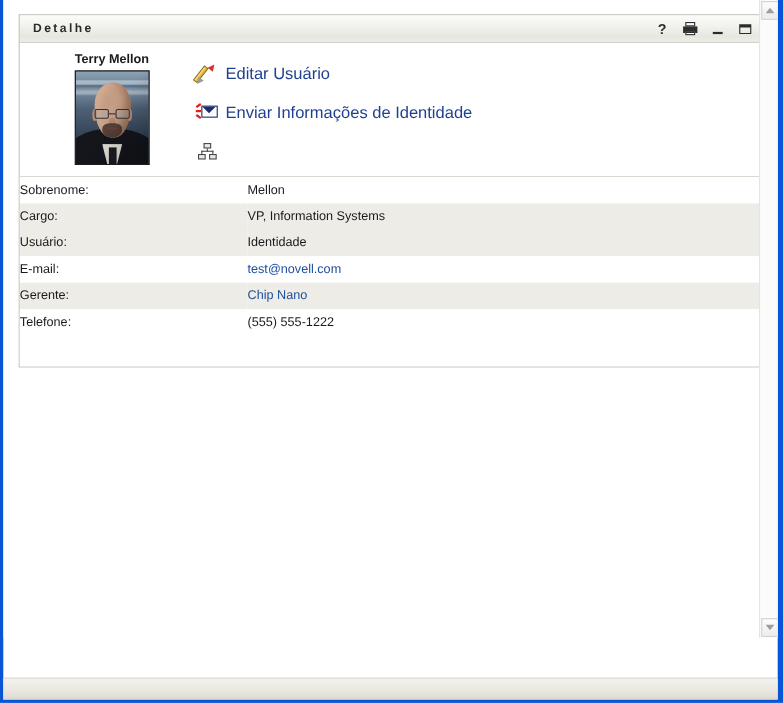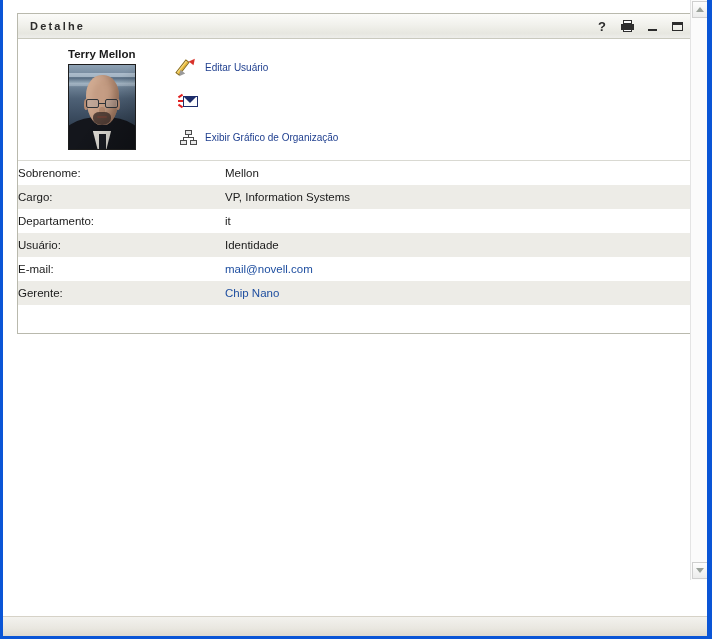--- a/index.html
+++ b/index.html
@@ -413,21 +413,21 @@
     cursor: pointer;
   }
   .action-icon {
     width: 22px;
     flex: 0 0 22px;
     height: 18px;
     position: relative;
     margin-right: 5px;
   }
   .action-label {
-    font-size: 10px;
+    font-size: 15px;
     color: #1f3f8f;
     white-space: nowrap;
     text-align: center;
   }
 
   
   .ic-pencil .shaft {
     position: absolute;
     left: 2px; top: 1px;
     width: 5px; height: 17px;
@@ -608,68 +608,68 @@
 
               <div class="action-row">
                 <span class="action-icon ic-envelope">
                   <span class="spark">
                       <i></i>
                       <i></i>
                       <i></i>
                     </span>
                   <span class="env"></span>
                 </span>
+                <span class="action-label">Enviar Informações de Identidade</span>
               </div>
 
               <div class="action-row">
                 <span class="action-icon ic-orgchart">
                   <span class="node top"></span>
                   <span class="ln v1"></span>
                   <span class="ln h"></span>
                   <span class="ln v2"></span>
                   <span class="ln v3"></span>
                   <span class="node bl"></span>
                   <span class="node br"></span>
                 </span>
-                <span class="action-label">Exibir Gráfico de Organização</span>
               </div>
 
             </div>
           </div>
 
           <table id="detail-table">
             <tbody>
               <tr class="even">
                 <td class="lbl">Sobrenome:</td>
                 <td class="val">Mellon</td>
               </tr>
               <tr class="odd">
                 <td class="lbl">Cargo:</td>
                 <td class="val">VP, Information Systems</td>
               </tr>
-              <tr class="even">
-                <td class="lbl">Departamento:</td>
-                <td class="val">it</td>
-              </tr>
               <tr class="odd">
                 <td class="lbl">Usuário:</td>
                 <td class="val">Identidade</td>
               </tr>
               <tr class="even">
                 <td class="lbl">E-mail:</td>
                 <td class="val">
-                  <span class="val-link">mail@novell.com</span>
+                  <span class="val-link">test@novell.com</span>
                 </td>
               </tr>
               <tr class="odd">
                 <td class="lbl">Gerente:</td>
                 <td class="val">
                   <span class="val-link">Chip Nano</span>
                 </td>
               </tr>
+              <tr class="even">
+                <td class="lbl">Telefone:</td>
+                <td class="val">(555) 555-1222</td>
+              </tr>
             </tbody>
           </table>
           <div id="table-tail"></div>
 
         </div>
       </div>
 
       <div id="scrollbar">
         <div class="sb-btn up">
           <span class="sb-arrow up"></span>

